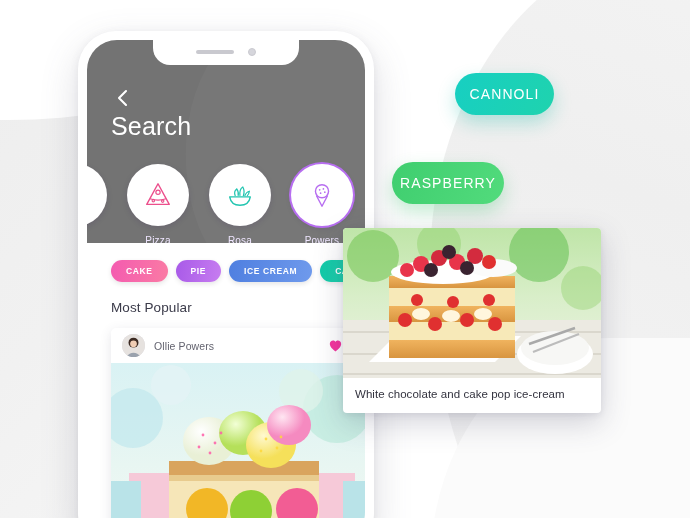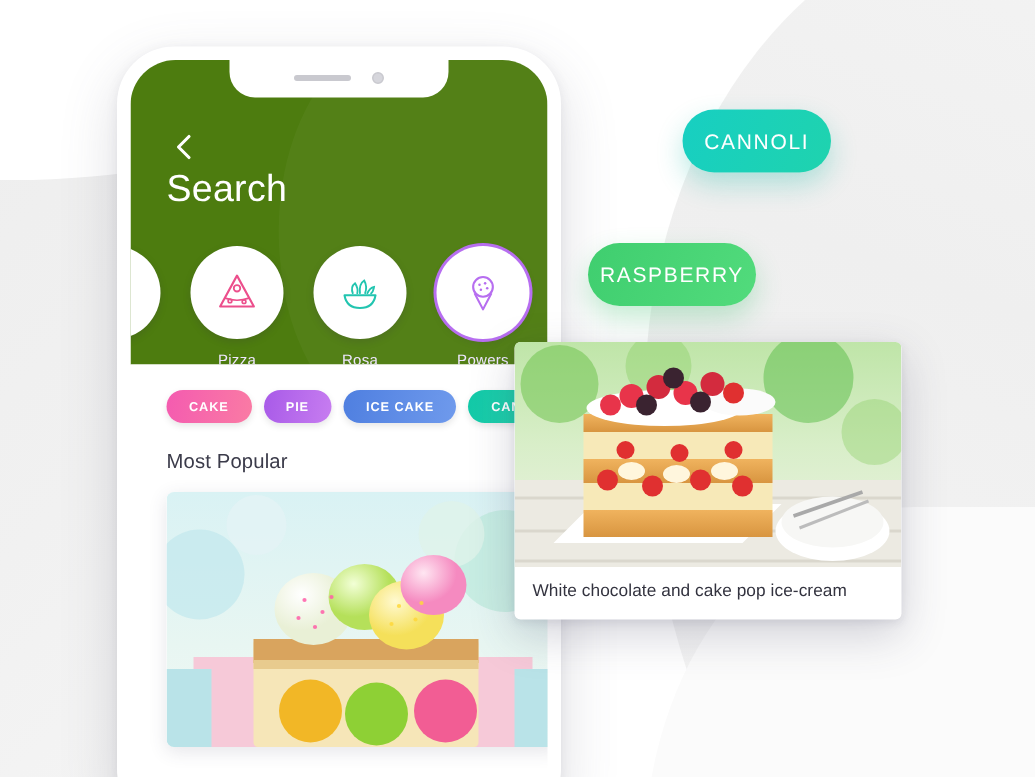--- a/index.html
+++ b/index.html
@@ -79,21 +79,21 @@
     height: 100%;
     border-radius: 30px;
     overflow: hidden;
     background: #ffffff;
   }
 
   
   .app-header {
     position: relative;
     height: 203px;
-    background: #4d7c0f;
+    background: #737373;
     overflow: hidden;
   }
   .app-header .header-sheen {
     position: absolute;
     right: -80px;
     top: -30px;
     width: 260px;
     height: 300px;
     background: rgba(255,255,255,0.035);
     border-radius: 50% 0 40% 50% / 60% 0 40% 50%;
@@ -421,28 +421,45 @@
             <div class="cat-label">Powers</div>
           </div>
         </div>
       </div>
 
       <div class="app-body">
 
         <div class="tag-row">
           <div class="tag-pill tag-cake">CAKE</div>
           <div class="tag-pill tag-pie">PIE</div>
-          <div class="tag-pill tag-icecream">ICE CAKE</div>
+          <div class="tag-pill tag-icecream">ICE CREAM</div>
           <div class="tag-pill tag-cannoli">CANNOLI</div>
 
         </div>
 
         <div class="section-title">Most Popular</div>
 
         <div class="post-card">
+          <div class="post-head">
+            <div class="avatar">
+              <svg width="23" height="23" viewBox="0 0 24 24">
+                <rect width="24" height="24" fill="#e6e2df"></rect>
+                <circle cx="12" cy="9" r="5.2" fill="#3c2a22"></circle>
+                <circle cx="12" cy="10.2" r="3.5" fill="#f0cdb4"></circle>
+                <path d="M4 24 Q12 15 20 24 Z" fill="#9aa2ad"></path>
+              </svg>
+            </div>
+            <div class="post-author">Ollie Powers</div>
+            <div class="likes">
+              <svg width="13" height="12" viewBox="0 0 24 22">
+                <path d="M12 21 C12 21 1.5 13.8 1.5 7.2 C1.5 3.6 4.3 1 7.6 1 C9.8 1 11.2 2.2 12 3.5 C12.8 2.2 14.2 1 16.4 1 C19.7 1 22.5 3.6 22.5 7.2 C22.5 13.8 12 21 12 21 Z" fill="#f5359e"></path>
+              </svg>
+              <span class="like-count">160</span>
+            </div>
+          </div>
           <div class="post-photo">
             <svg width="262" height="170" viewBox="0 0 262 170" preserveAspectRatio="xMidYMid slice">
               <defs>
                 <linearGradient id="pbg" x1="0" y1="0" x2="0" y2="1">
                   <stop offset="0%" stop-color="#d9f2f4"></stop>
                   <stop offset="60%" stop-color="#e8f6f2"></stop>
                   <stop offset="100%" stop-color="#f2f8f4"></stop>
                 </linearGradient>
                 <radialGradient id="ball1" cx="35%" cy="30%">
                   <stop offset="0%" stop-color="#ffffff"></stop>

